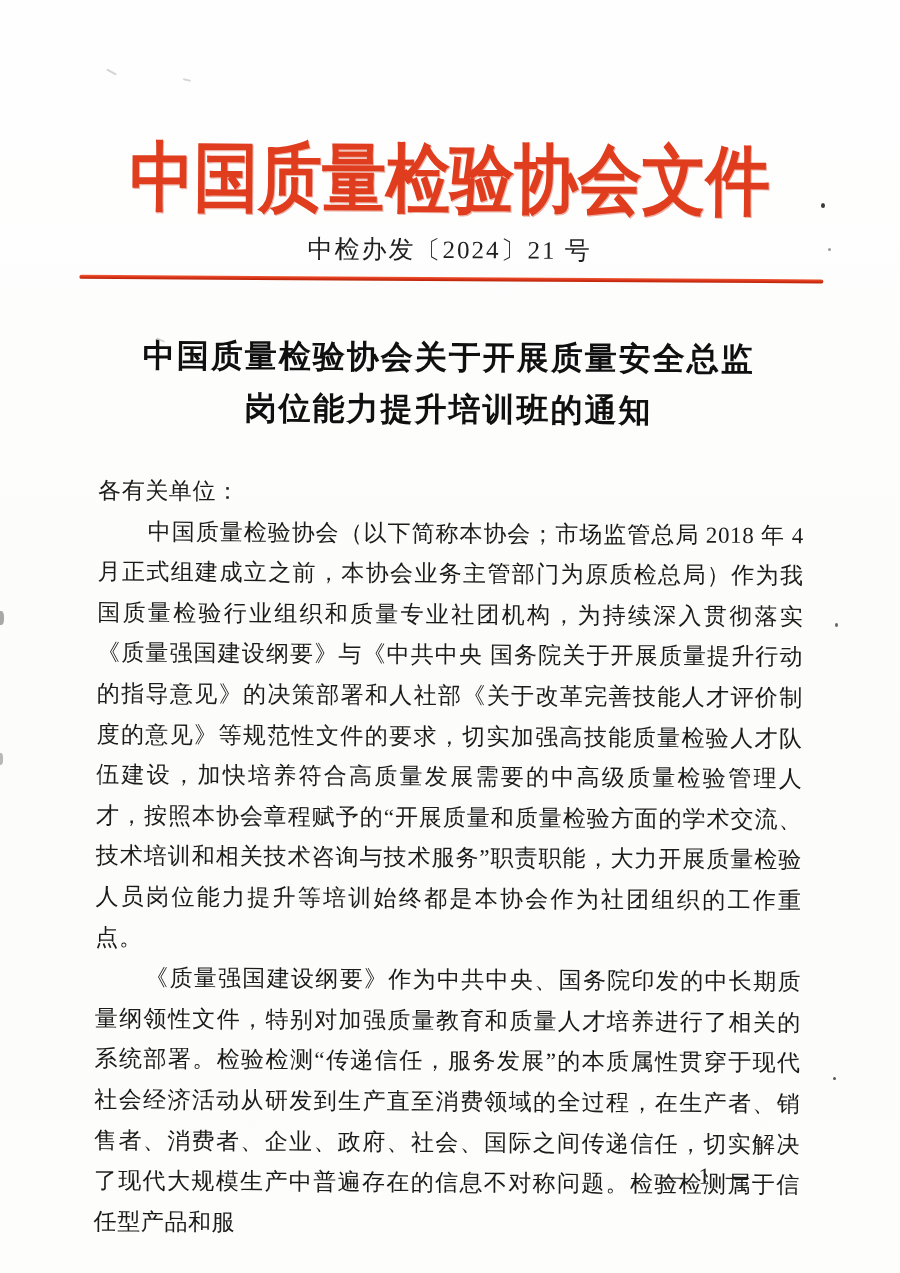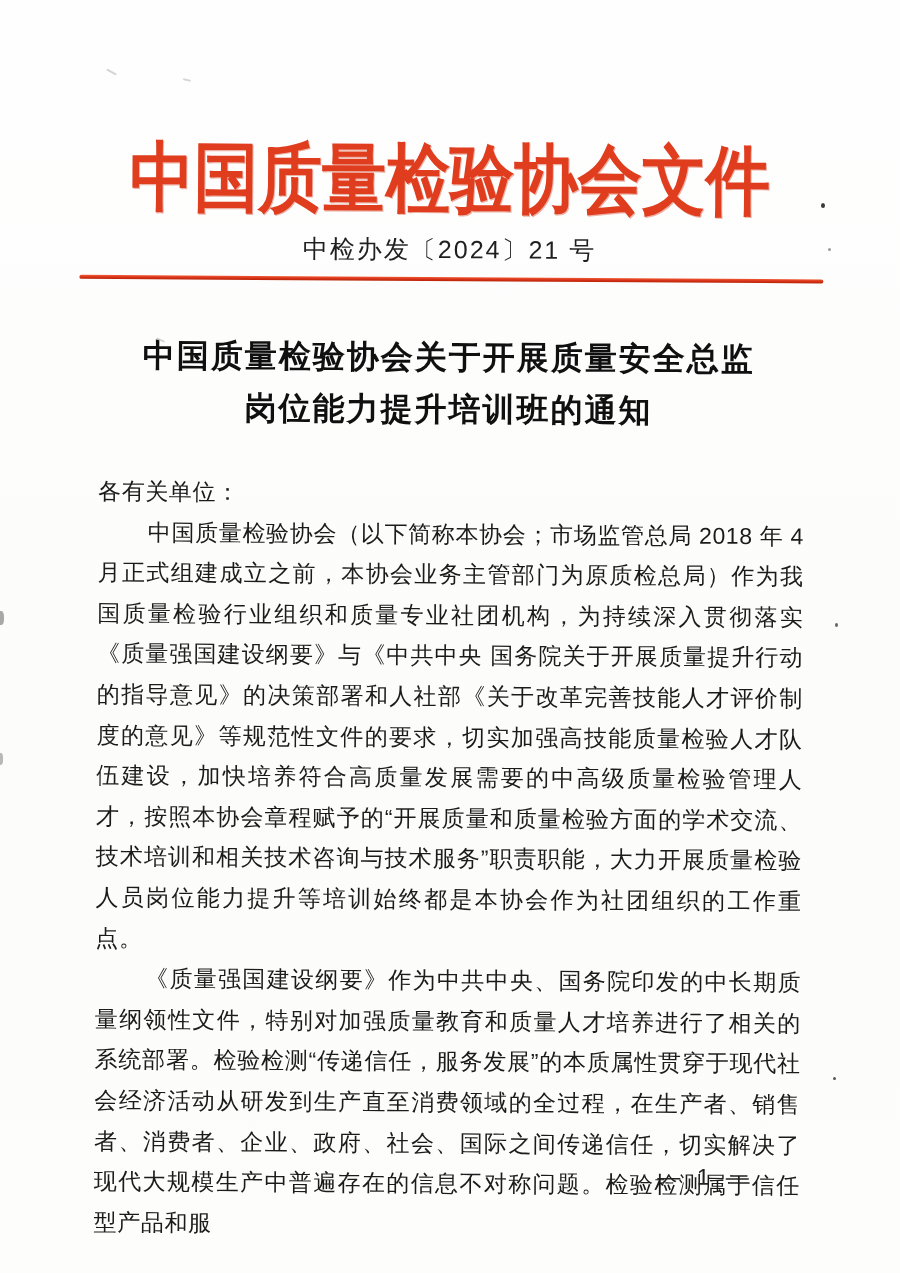--- a/index.html
+++ b/index.html
@@ -6,21 +6,21 @@
     margin: 0;
     padding: 0;
     background: #ffffff;
   }
   .page {
     position: relative;
     width: 900px;
     height: 1273px;
     background: linear-gradient(180deg, #fefefe 0%, #fcfcfb 60%, #fdfdfc 100%);
     overflow: hidden;
-    font-family: Liberation Sans, sans-serif;
+    font-family: Liberation Serif, serif;
     color: #1b1b1b;
   }
   
   .tilt {
     position: absolute;
     inset: 0;
     transform: rotate(0.35deg);
     transform-origin: 430px 180px;
   }
   .org-title {

